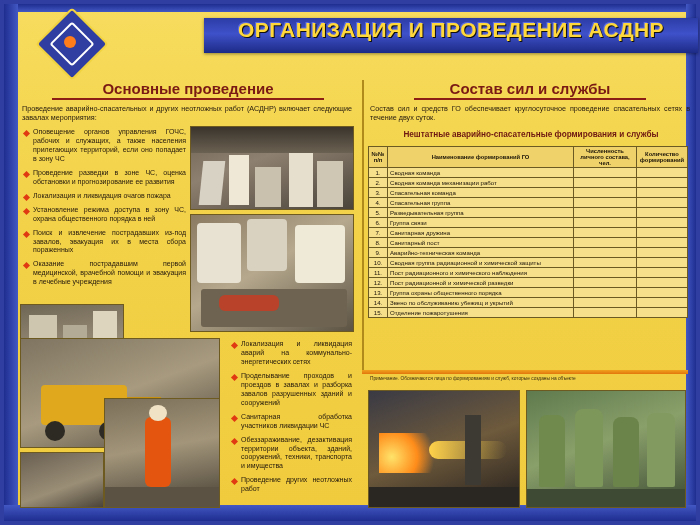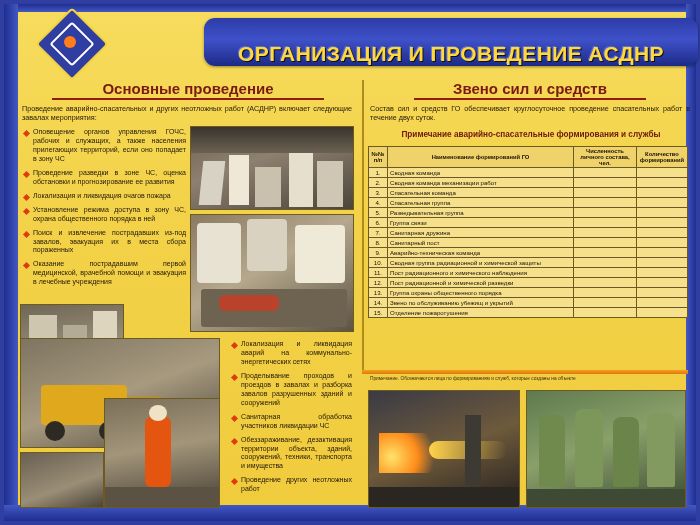--- a/index.html
+++ b/index.html
@@ -16,24 +16,24 @@
   }
   
   .frame-left{position:absolute;left:0;top:0;width:14px;height:517px;background:linear-gradient(90deg,#1e2d8f,#4358c4);}
   .frame-bottom{position:absolute;left:0;bottom:0;width:692px;height:16px;background:linear-gradient(180deg,#4358c4,#1e2d8f);}
   .frame-right{position:absolute;right:0;top:0;width:10px;height:517px;background:linear-gradient(270deg,#1e2d8f,#4358c4);}
   .frame-top{position:absolute;left:0;top:0;width:692px;height:8px;background:linear-gradient(0deg,#4358c4,#1e2d8f);}
 
   
   .header{position:absolute;left:14px;top:8px;width:676px;height:62px;}
   .banner{
-    position:absolute;left:186px;top:6px;width:494px;height:48px;
+    position:absolute;left:186px;top:6px;width:494px;height:35px;
     background:linear-gradient(180deg,#2c3ca6 0%,#3f51c9 45%,#1c2a86 100%);
-    border-radius:11px;
-    display:flex;align-items:flex-end;justify-content:center;
+    border-radius:0;
+    display:flex;align-items:flex-start;justify-content:center;
     box-shadow:0 1px 3px rgba(0,0,0,.4);
   }
   .banner-text{
     color:#ffd83b;font-weight:bold;font-size:21px;letter-spacing:.4px;
     text-shadow:1px 1px 0 #111, -1px -1px 0 #5b6be0;
     white-space:nowrap;
   }
   .emblem{
     position:absolute;left:14px;top:2px;width:78px;height:58px;
   }
@@ -176,26 +176,26 @@
     <div style="position:absolute;left:40px;top:18px;width:26px;height:70px;background:#e4560f;border-radius:6px;"></div>
     <div style="position:absolute;left:44px;top:6px;width:18px;height:16px;border-radius:50%;background:#f0e3c5;"></div>
     <div style="position:absolute;left:0;top:88px;width:116px;height:22px;background:#5b5243;"></div>
   </div>
 
   <div class="photo" style="left:16px;top:448px;width:84px;height:56px;
        background:linear-gradient(160deg,#6a6052,#9a8e76 60%,#4a4338);"></div>
 
   <div style="position:absolute;left:358px;top:76px;width:2px;height:290px;background:#b08b1c;"></div>
 
-  <div class="col-title" style="left:366px;top:76px;width:320px;">Звено сил и средств</div>
+  <div class="col-title" style="left:366px;top:76px;width:320px;">Состав сил и службы</div>
   <div class="rule" style="left:410px;top:94px;width:232px;"></div>
 
-  <div class="body-text" style="left:366px;top:100px;width:320px;">Состав сил и средств ГО обеспечивает круглосуточное проведение спасательных работ в течение двух суток.</div>
-
-  <div class="subhead" style="left:362px;top:126px;">Примечание аварийно-спасательные формирования и службы</div>
+  <div class="body-text" style="left:366px;top:100px;width:320px;">Состав сил и средств ГО обеспечивает круглосуточное проведение спасательных сетях в течение двух суток.</div>
+
+  <div class="subhead" style="left:362px;top:126px;">Нештатные аварийно-спасательные формирования и службы</div>
 
   <table class="tbl" style="left:364px;top:142px;width:320px;">
     <thead>
       <tr>
         <th style="width:14px;white-space:pre-line;">№№
 п/п</th>
         <th>Наименование формирований ГО</th>
         <th style="width:58px;">Численность личного состава, чел.</th>
         <th style="width:46px;">Количество формирований</th>
       </tr>

